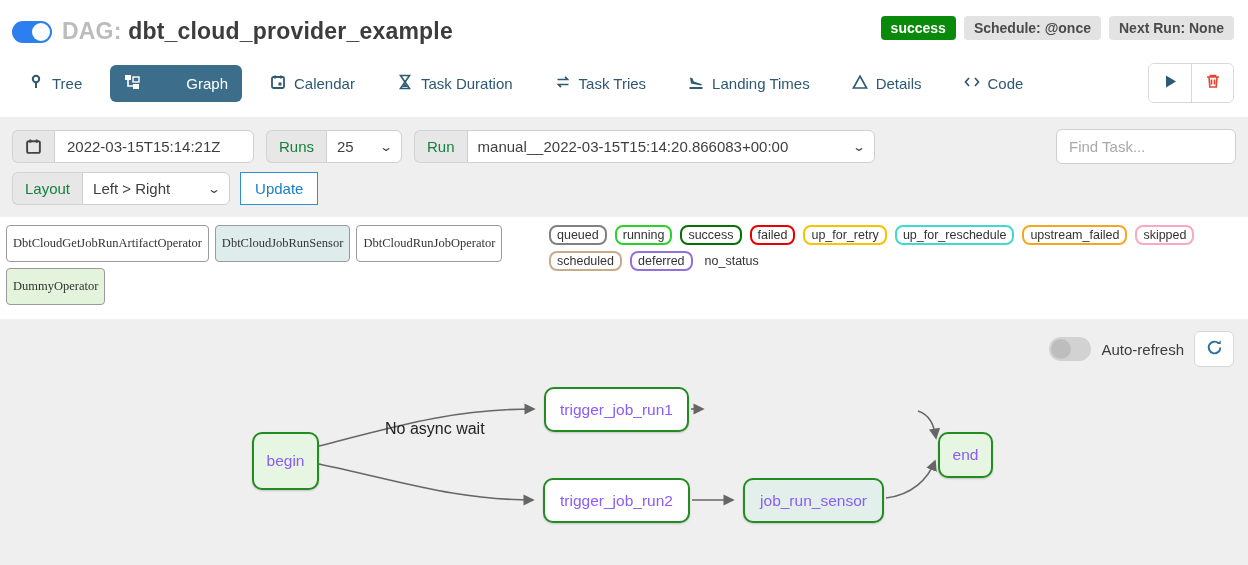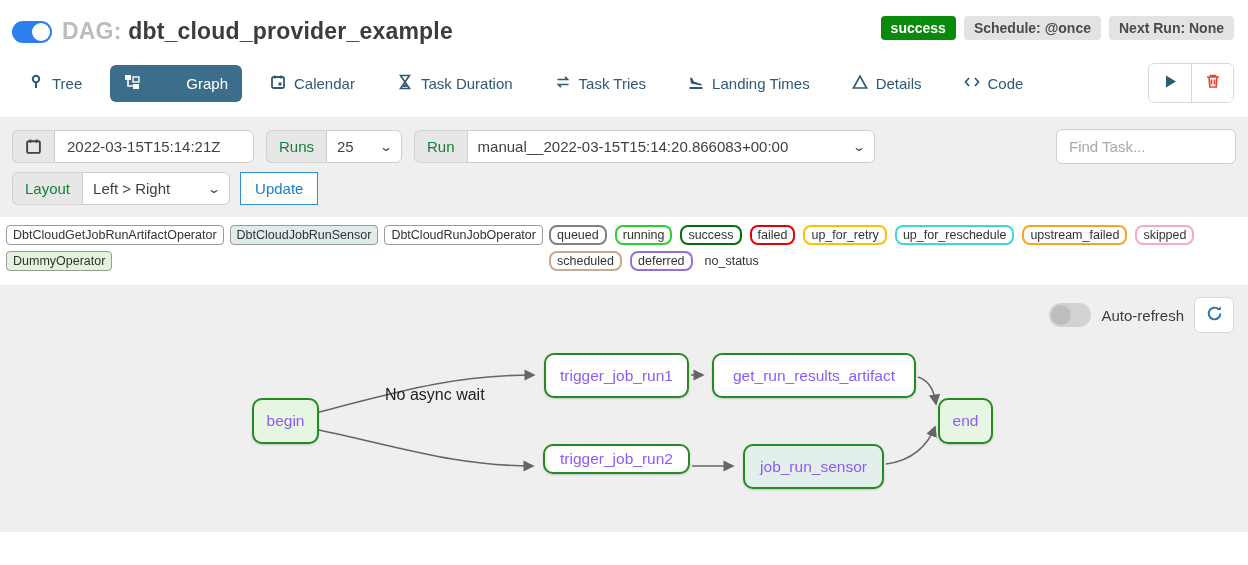--- a/index.html
+++ b/index.html
@@ -47,21 +47,21 @@
   .find-task { margin-left:auto; border:1px solid #cfcfcf; border-radius:6px; background:#fff;
         padding:8px 12px; font-size:15px; width:180px; font-family:"Liberation Sans", sans-serif; color:#3f3f3f; }
   .find-task::placeholder { color:#a9a9a9; }
   .update-btn { margin-left:10px; background:#fff; border:1px solid #2e8fd4; color:#1b7ec4;
         border-radius:0; padding:7px 14px; font-size:15px; cursor:pointer; font-family:"Liberation Sans", sans-serif; }
 
   
   .legend { display:flex; padding:8px 4px 6px 4px; background:#fff; }
   .legend-ops { width:545px; display:flex; flex-wrap:wrap; gap:6px 6px; align-content:flex-start; padding-left:2px; }
   .legend-states { flex:1; display:flex; flex-wrap:wrap; gap:6px 8px; align-content:flex-start; align-items:center; }
-  .opbadge { border:1px solid #9a9a9a; border-radius:4px; padding:2px 6px; font-size:12.5px; color:#333; background:#fff; white-space:nowrap; }
+  .opbadge { border:1px solid #9a9a9a; border-radius:4px; padding:10px 6px; font-size:12.5px; color:#333; background:#fff; white-space:nowrap;font-family:Liberation Serif, serif; }
   .stbadge { border:2px solid #737373; border-radius:8px; padding:1px 6px; font-size:12.5px; color:#333; background:#fff; white-space:nowrap; }
   .nostatus { font-size:12.5px; color:#333; padding:1px 4px; }
 
   
   .graph-panel { position:relative; background:#efefef; height:247px; margin-top:8px; }
   .graph-toolbar { position:absolute; top:12px; right:14px; display:flex; align-items:center; gap:10px; }
   .autorefresh-label { font-size:15px; color:#3c3c3c; }
   .refresh-btn { width:40px; height:36px; background:#fff; border:1px solid #d8d8d8; border-radius:6px;
         display:flex; align-items:center; justify-content:center; cursor:pointer; }
   .edges-svg { position:absolute; left:0; top:0; width:100%; height:100%; }
@@ -245,30 +245,27 @@
       </div>
     <span class="autorefresh-label">Auto-refresh</span>
     <div class="refresh-btn">
       <span><svg width="17" height="17" viewBox="0 0 16 16">
             <path d="M13.5 8a5.5 5.5 0 1 1-1.6-3.9" fill="none" stroke="#2c6e9e" stroke-width="1.8"></path>
             <path d="M13.8 1.2v3.4h-3.4z" fill="#2c6e9e"></path>
           </svg></span>
     </div>
   </div>
 
-  <div class="gnode" style="left: 252px; top: 113px; width: 67px; height: 46px; background-color: rgb(231, 246, 226);">
+  <div class="gnode" style="left: 252px; top: 113px; width: 67px; height: 58px; background-color: rgb(231, 246, 226);">
       <span>begin</span>
     </div>
   <div class="gnode" style="left: 544px; top: 68px; width: 145px; height: 45px; background-color: rgb(255, 255, 255);">
       <span>trigger_job_run1</span>
     </div>
-  <div class="gnode" style="left: 712px; top: 68px; width: 204px; height: 45px; background-color: rgb(255, 255, 255);">
-      <span>get_run_results_artifact</span>
-    </div>
-  <div class="gnode" style="left: 543px; top: 159px; width: 147px; height: 30px; background-color: rgb(255, 255, 255);">
+  <div class="gnode" style="left: 543px; top: 159px; width: 147px; height: 45px; background-color: rgb(255, 255, 255);">
       <span>trigger_job_run2</span>
     </div>
   <div class="gnode" style="left: 743px; top: 159px; width: 141px; height: 45px; background-color: rgb(226, 239, 235);">
       <span>job_run_sensor</span>
     </div>
   <div class="gnode" style="left: 938px; top: 113px; width: 55px; height: 46px; background-color: rgb(231, 246, 226);">
       <span>end</span>
     </div>
 
   <div class="edge-label" style="left:385px;top:101px">No async wait</div>

